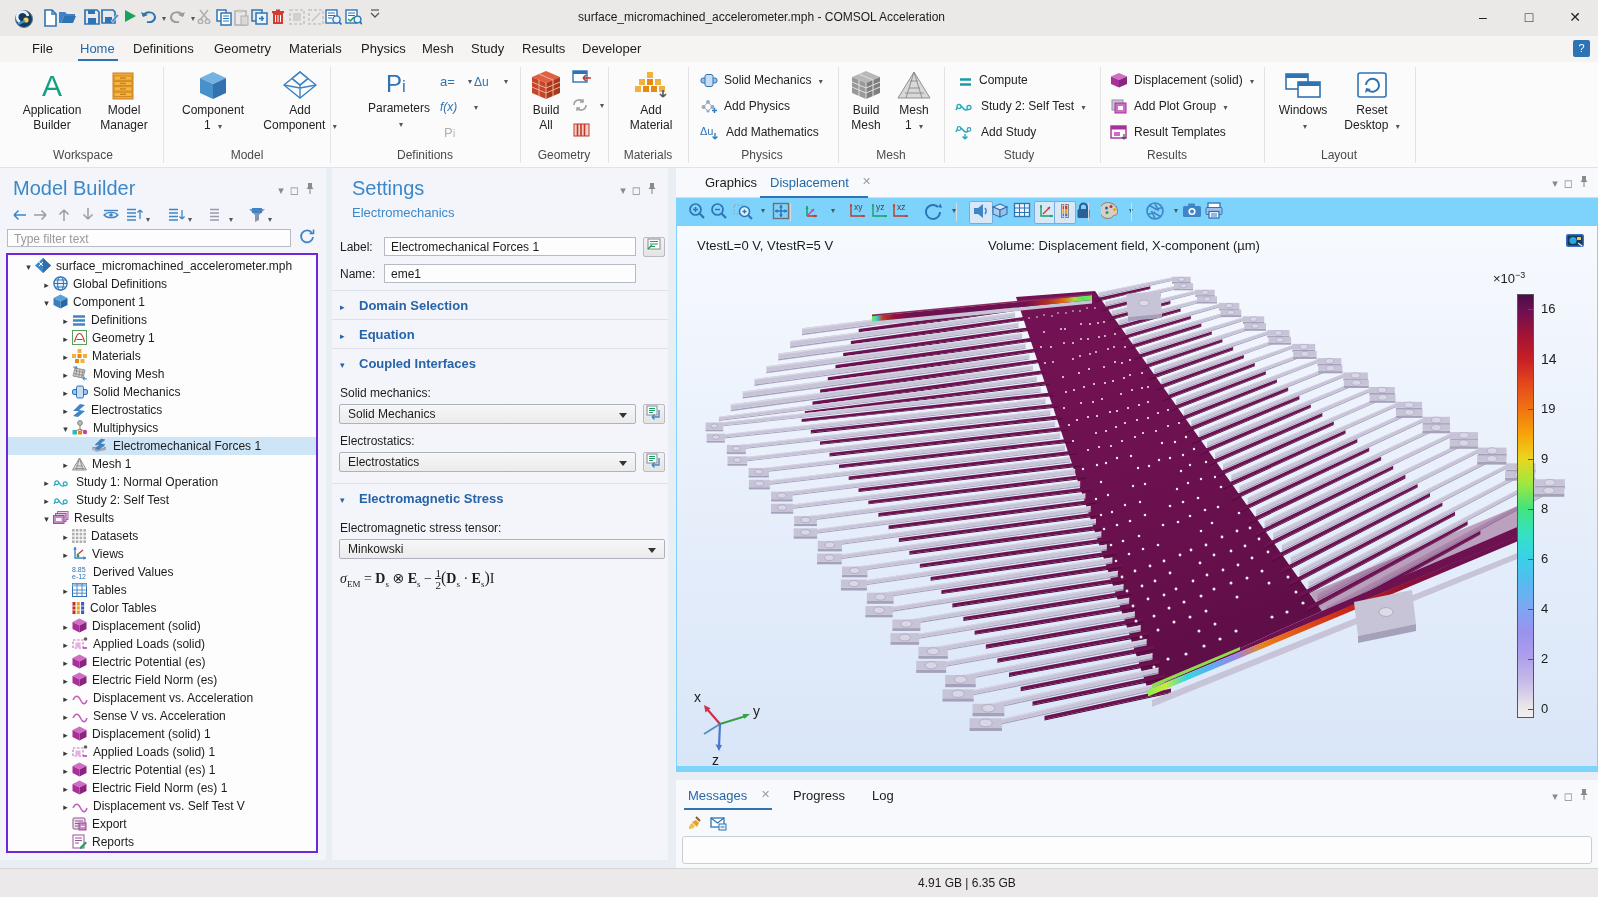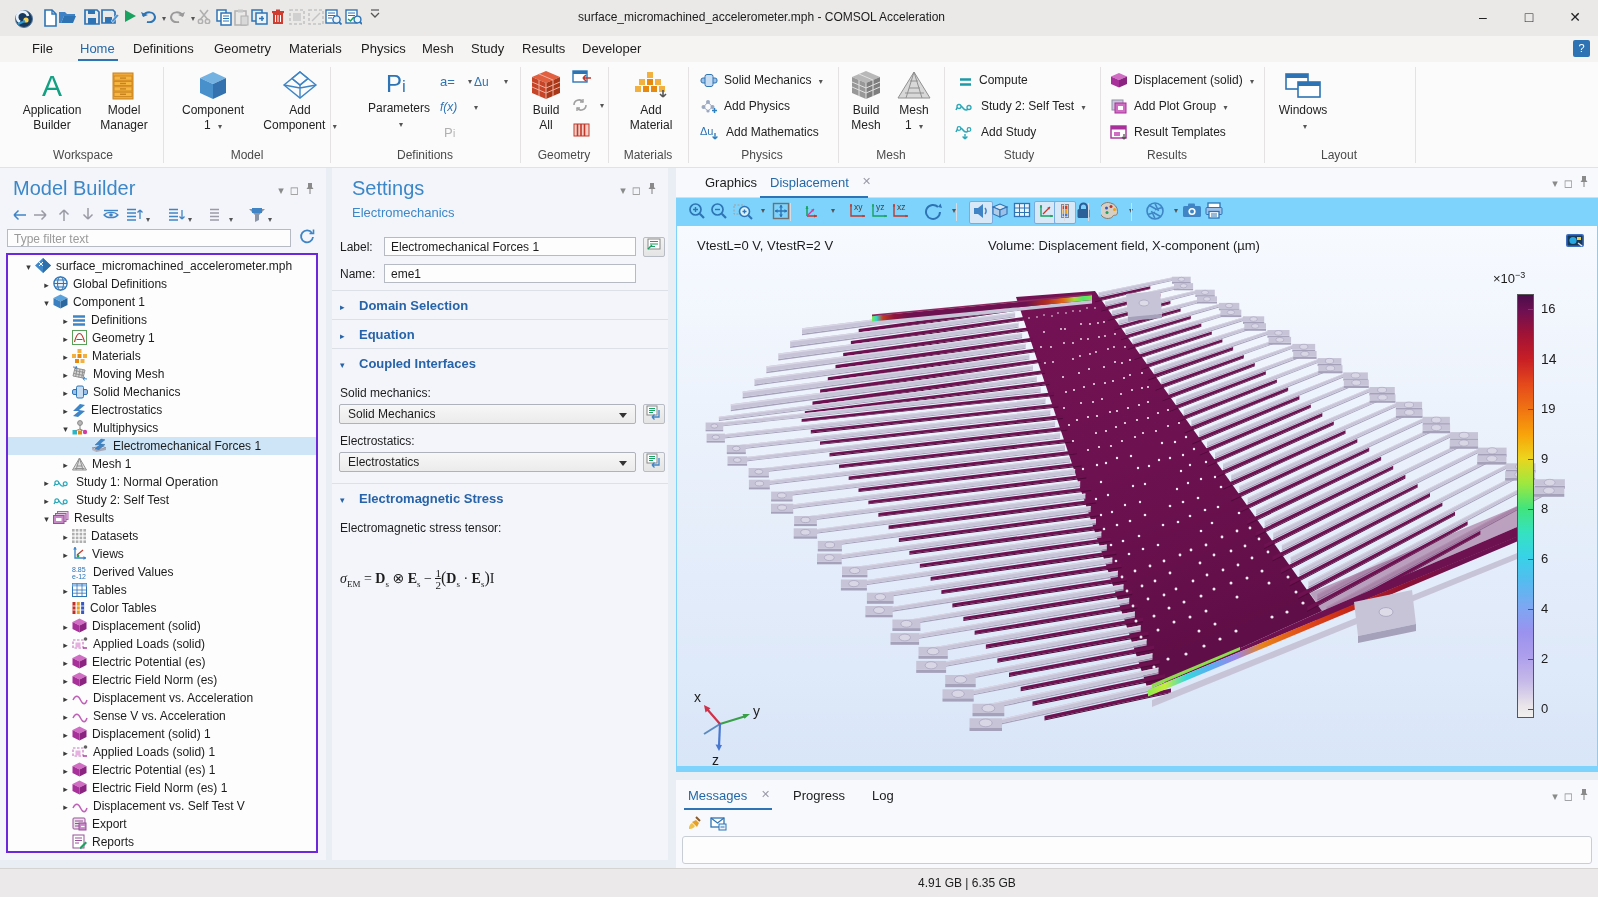--- a/index.html
+++ b/index.html
@@ -236,20 +236,25 @@
 <div class="rbig" style="left:914px"><svg width="34" height="30" viewBox="0 0 34 30">
         <polygon points="17,2 33,28 1,28" fill="#d8d8d8" stroke="#909090"></polygon>
         <path d="M17 2L9 28M17 2l8 26M12 18h11M8 23h19M13 11h8" stroke="#909090" fill="none"></path>
       </svg>Mesh<br>1 <span class="dd">▾</span></div>
 <div class="rbig" style="left:1303px"><svg width="40" height="30" viewBox="0 0 40 30">
         <rect x="3" y="4" width="22" height="15" fill="#fff" stroke="#2e74b5" stroke-width="1.6"></rect>
         <rect x="3" y="4" width="22" height="4" fill="#2e74b5"></rect>
         <rect x="15" y="12" width="22" height="15" fill="#fff" stroke="#2e74b5" stroke-width="1.6"></rect>
         <rect x="15" y="12" width="22" height="4" fill="#2e74b5"></rect>
       </svg>Windows<br><span class="dd">▾</span></div>
+<div class="rbig" style="left:1372px"><svg width="32" height="30" viewBox="0 0 32 30">
+        <rect x="2" y="3" width="28" height="24" rx="2" fill="#fff" stroke="#2e74b5" stroke-width="1.6"></rect>
+        <path d="M10 15a6.5 6.5 0 1 1 2 5" fill="none" stroke="#2e74b5" stroke-width="2"></path>
+        <path d="M9 23l1-5 5 1z" fill="#2e74b5"></path>
+      </svg>Reset<br>Desktop <span class="dd">▾</span></div>
 <div class="rsmall" style="left:440px;top:10px"><svg width="18" height="13" viewBox="0 0 18 13">
         <text x="0" y="11" font-size="13" fill="#2e74b5" font-family="Liberation Sans">a=</text>
       </svg><span class="dd">▾</span></div>
 <div class="rsmall" style="left:474px;top:10px"><svg width="20" height="13" viewBox="0 0 20 13">
         <text x="0" y="11" font-size="12" fill="#2e74b5" font-family="Liberation Sans">Δu</text>
       </svg><span class="dd">▾</span></div>
 <div class="rsmall" style="left:440px;top:36px"><svg width="24" height="14" viewBox="0 0 24 14">
         <text x="0" y="11" font-size="12" font-style="italic" fill="#2e74b5" font-family="Liberation Sans">f(x)</text>
       </svg><span class="dd">▾</span></div>
 <div class="rsmall" style="left:444px;top:62px"><svg width="20" height="15" viewBox="0 0 20 15">
@@ -583,20 +588,21 @@
 <div class="slabel" style="left:8px;top:266px">Electrostatics:</div>
 <div class="drop" style="left:7px;top:284px;width:297px;height:20px">Electrostatics</div>
 <div class="ibtn" style="left:311px;top:284px;text-align:center"><svg width="16" height="16" viewBox="0 0 16 16">
           <rect x="1" y="1" width="10" height="9" fill="#fff" stroke="#888"></rect>
           <path d="M3 3.5h6M3 5.5h6M3 7.5h4" stroke="#19a15f"></path>
           <path d="M13 5v7H6m0 0l2.5-2.5M6 12l2.5 2.5" fill="none" stroke="#3f85c6" stroke-width="1.3"></path>
         </svg></div>
 <div class="sep" style="top:315px"></div>
 <div class="sechead" style="left:8px;top:323px"><span class="schev">▾</span>Electromagnetic Stress</div>
 <div class="slabel" style="left:8px;top:353px">Electromagnetic stress tensor:</div>
+<div class="drop" style="left:7px;top:371px;width:326px;height:20px">Minkowski</div>
 <div style="position:absolute;left:8px;top:400px;font-size:14px;font-family:Liberation Serif,serif;color:#1c1c1c">
 <i>σ</i><sub style="font-size:9px">EM</sub> = <b>D</b><sub style="font-size:9px">s</sub> ⊗ <b>E</b><sub style="font-size:9px">s</sub> − <span style="display:inline-block;vertical-align:-6px;text-align:center;line-height:10px;font-size:11px">1<br><span style="display:block;border-top:1px solid #1c1c1c;padding-top:1px">2</span></span><span style="font-size:16px">(</span><b>D</b><sub style="font-size:9px">s</sub> · <b>E</b><sub style="font-size:9px">s</sub><span style="font-size:16px">)</span>I</div>
 </div>
 <div id="gp" class="panel">
 <div id="gtabs">
         <span style="left:29px;color:#1c1c1c">Graphics</span>
         <span style="left:94px;color:#2568a8">Displacement</span>
         <span style="left:186px;color:#9a9aa8;font-size:11px">✕</span>
 <div style="position:absolute;left:84px;top:28px;width:108px;height:2px;background:#2e74b5"></div>
 <div class="pbtns" style="right:10px;top:7px">▾ &nbsp;◻<svg width="8" height="12" viewBox="0 0 8 12" style="margin-left:7px">
@@ -712,21 +718,21 @@
             <rect x="4" y="9.5" width="10" height="6.5" fill="#fff" stroke="#2e74b5" stroke-width="1.3"></rect>
             <path d="M6 12h6M6 14h6" stroke="#2e74b5"></path>
           </svg></span>
 <div class="vsep" style="left:114px"></div>
 <div class="vsep" style="left:280px"></div>
 <div class="vsep" style="left:388px"></div>
 <div class="vsep" style="left:412px"></div>
 <div class="vsep" style="left:455px"></div>
 </div>
 <div id="plot">
-<div style="position:absolute;left:20px;top:12px;font-size:13px;color:#1c1c1c">VtestL=0 V, VtestR=2 V</div>
+<div style="position:absolute;left:20px;top:12px;font-size:13px;color:#1c1c1c">VtestL=0 V, VtestR=5 V</div>
 <div style="position:absolute;left:311px;top:12px;font-size:13px;color:#1c1c1c">Volume: Displacement field, X-component (µm)</div>
 <div style="position:absolute;right:12px;top:6px"><svg width="20" height="17" viewBox="0 0 20 17">
             <rect x="1" y="2" width="18" height="13" rx="2" fill="#3f6fc0"></rect>
             <rect x="2.5" y="3.5" width="15" height="10" rx="1" fill="#183858"></rect>
             <circle cx="8" cy="8.5" r="3.6" fill="#28a8e0"></circle>
             <path d="M13 11l4 3" stroke="#e8e8f0" stroke-width="1.5"></path>
             <rect x="12" y="5" width="4" height="3" fill="#e8d048"></rect>
           </svg></div>
 <svg width="920" height="540" viewBox="677 228 920 540" style="position:absolute;left:0;top:0">
           <defs>

